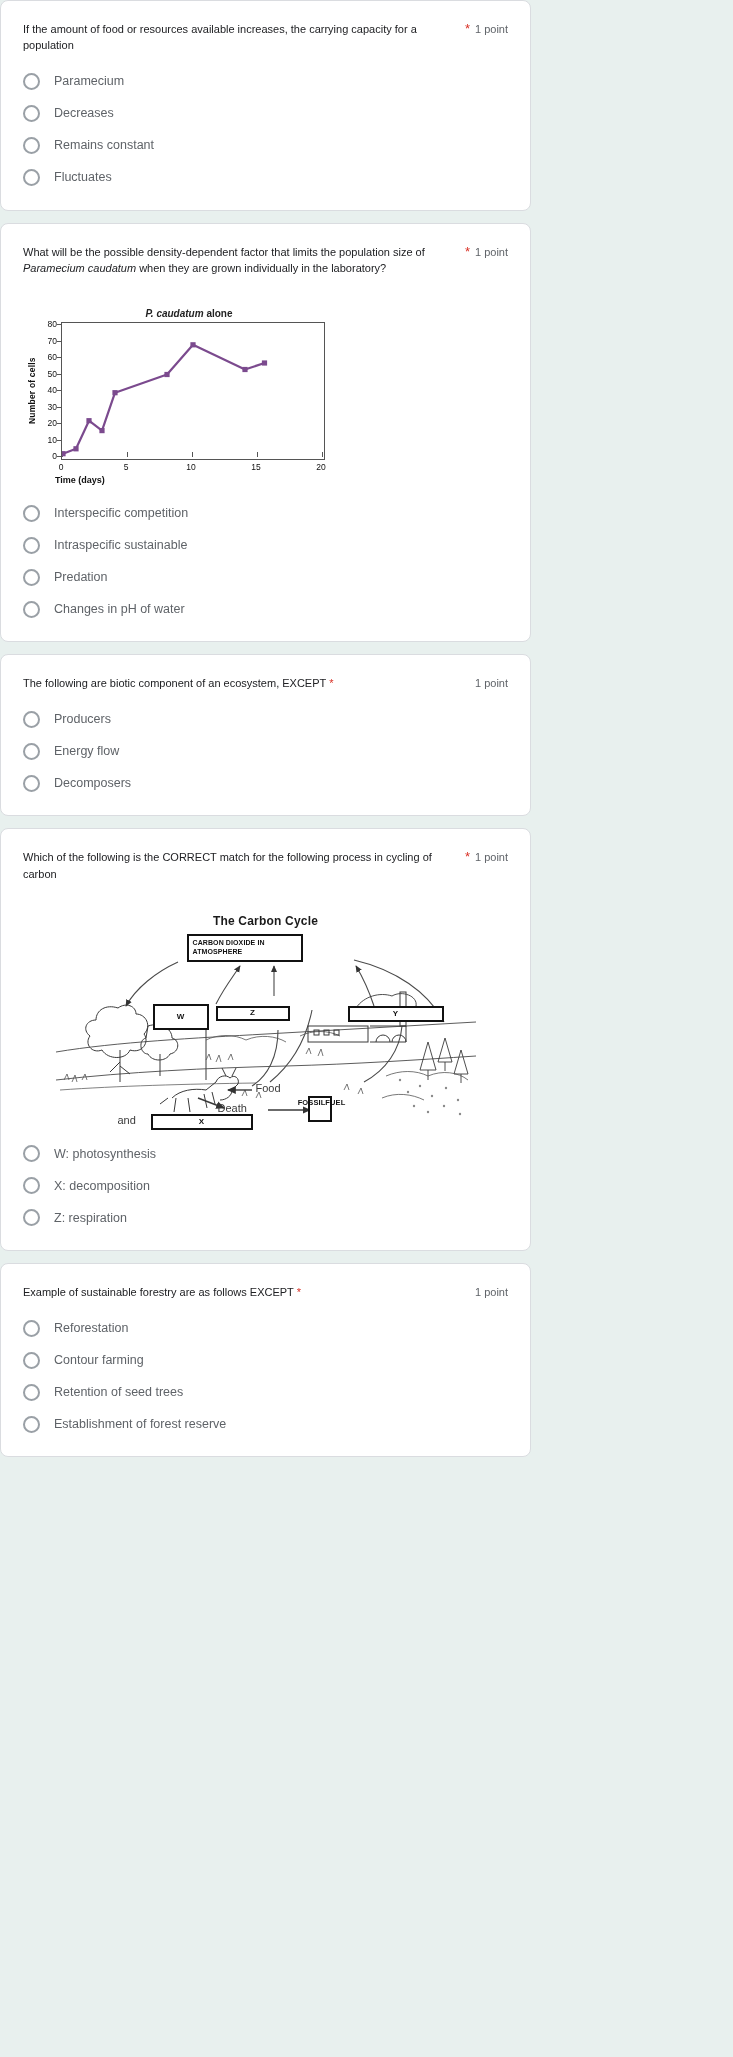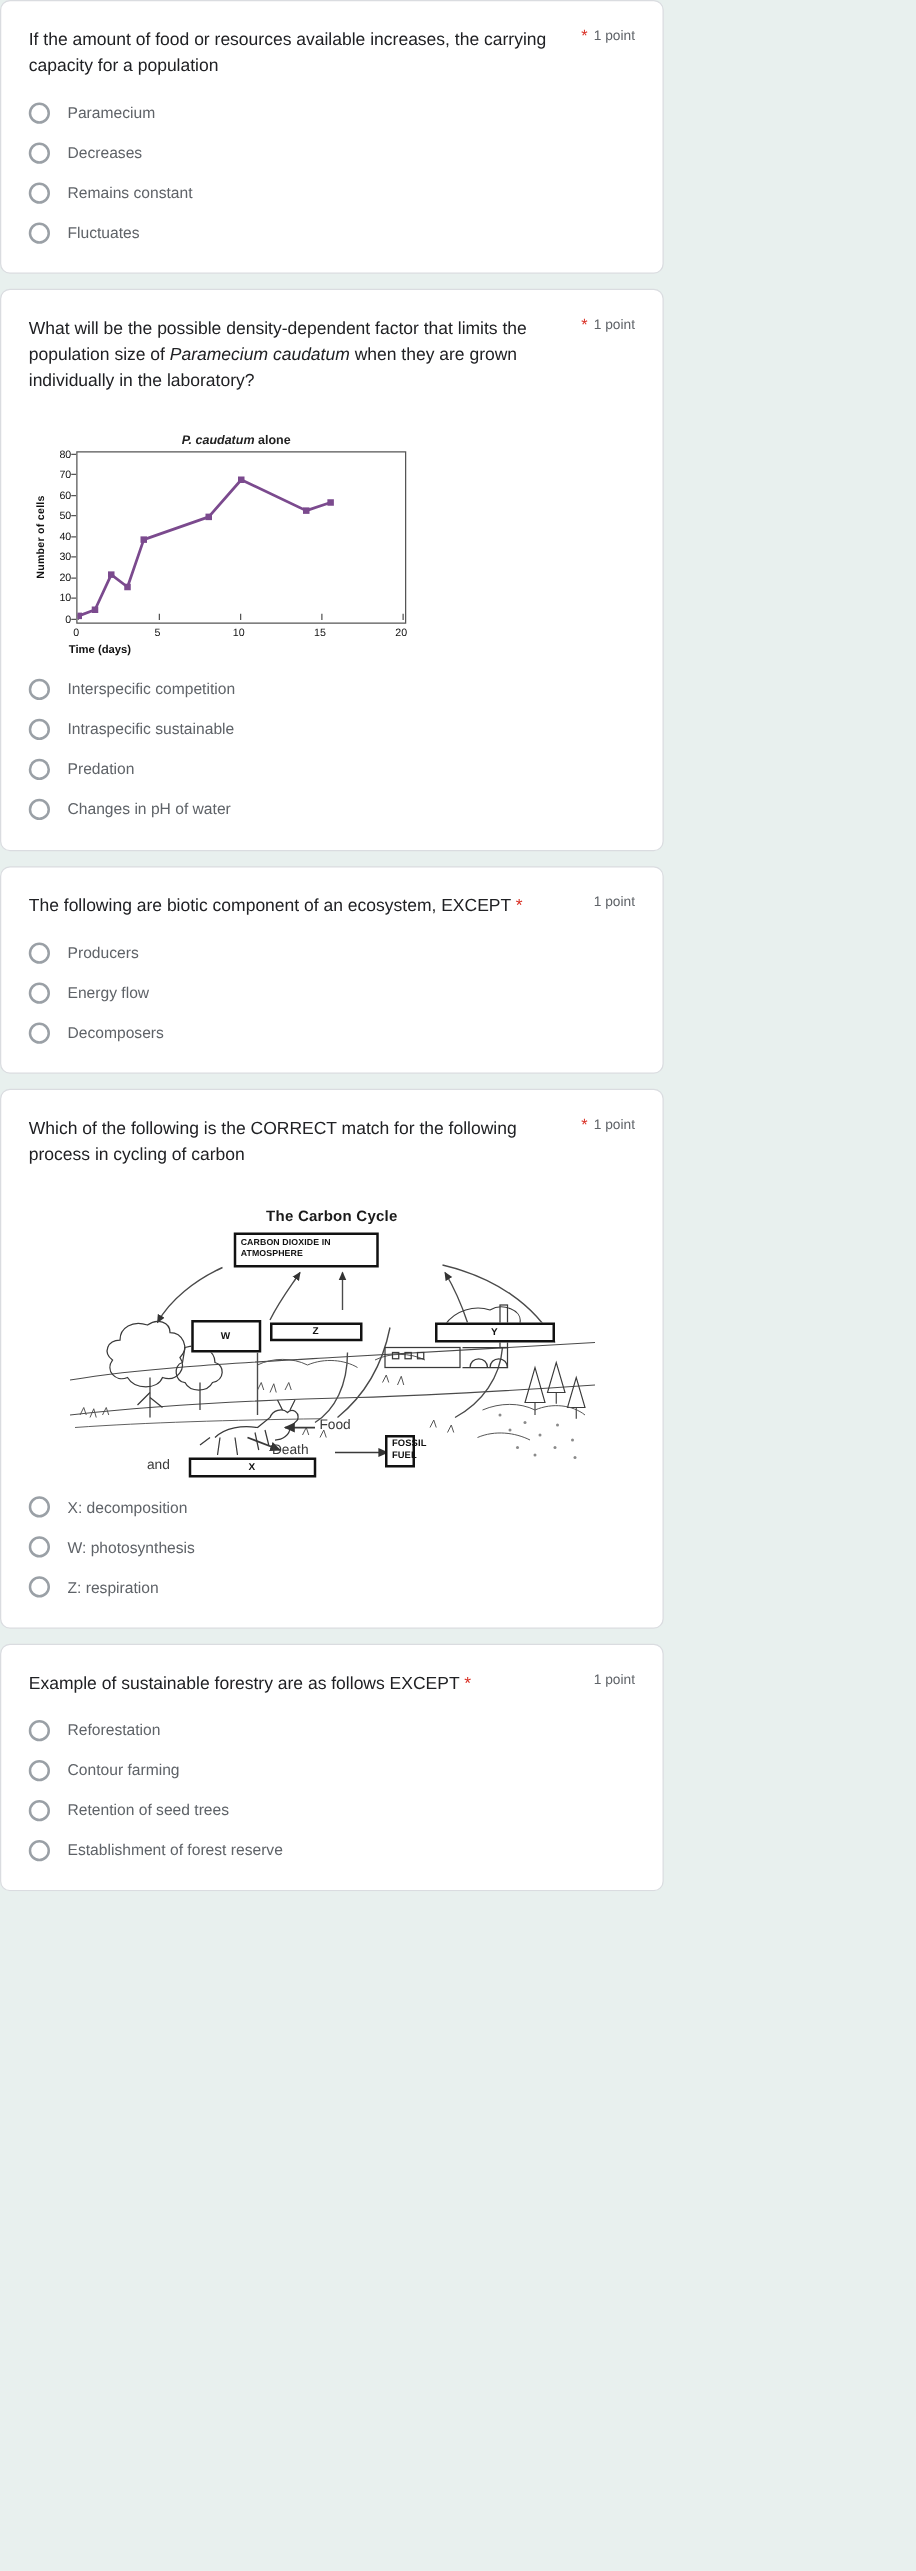--- a/index.html
+++ b/index.html
@@ -26,21 +26,21 @@
     border: 1px solid #dadce0;
     position: relative;
   }
   .q-head {
     display: flex;
     align-items: flex-start;
     justify-content: space-between;
     gap: 10px;
   }
   .q-text {
-    font-size: 14px;
+    font-size: 11px;
     line-height: 1.48;
     color: #202124;
     max-width: 420px;
     font-weight: 400;
   }
   .q-text .req-inline {
     color: #d93025;
   }
   .q-points {
     display: flex;
@@ -460,44 +460,44 @@
           </div>
 
           <div class="cc-box center" style="left:160px; top:76px; width:74px; height:15px; font-size:8px;">
             <span>Z</span>
           </div>
 
           <div class="cc-box center" style="left:292px; top:76px; width:96px; height:16px; font-size:8px;">
             <span>Y</span>
           </div>
 
-          <div class="cc-box left-pad" style="left:252px; top:166px; width:24px; height:26px; flex-direction:column; align-items:flex-start; justify-content:flex-start; font-size:7.5px;">
+          <div class="cc-box left-pad" style="left:252px; top:166px; width:24px; height:26px; flex-direction:row; align-items:flex-start; justify-content:center; font-size:7.5px;">
             <span>FOSSIL</span>
             <span>FUEL</span>
           </div>
 
           <div class="cc-box center" style="left:95px; top:184px; width:102px; height:16px; font-size:8px;">
             <span>X</span>
           </div>
 
           <span class="cc-word" style="left:200px; top:152px;">Food</span>
           <span class="cc-word" style="left:162px; top:172px;">Death</span>
           <span class="cc-word" style="left:62px; top:184px;">and</span>
         </div>
       </div>
     </div>
 
     <div class="options">
       <div class="option">
         <span class="radio"></span>
+        <span class="option-label">W: photosynthesis</span>
+      </div>
+      <div class="option">
+        <span class="radio"></span>
         <span class="option-label">X: decomposition</span>
-      </div>
-      <div class="option">
-        <span class="radio"></span>
-        <span class="option-label">W: photosynthesis</span>
       </div>
       <div class="option">
         <span class="radio"></span>
         <span class="option-label">Z: respiration</span>
       </div>
     </div>
   </div>
 
   <div class="card">
     <div class="q-head">

